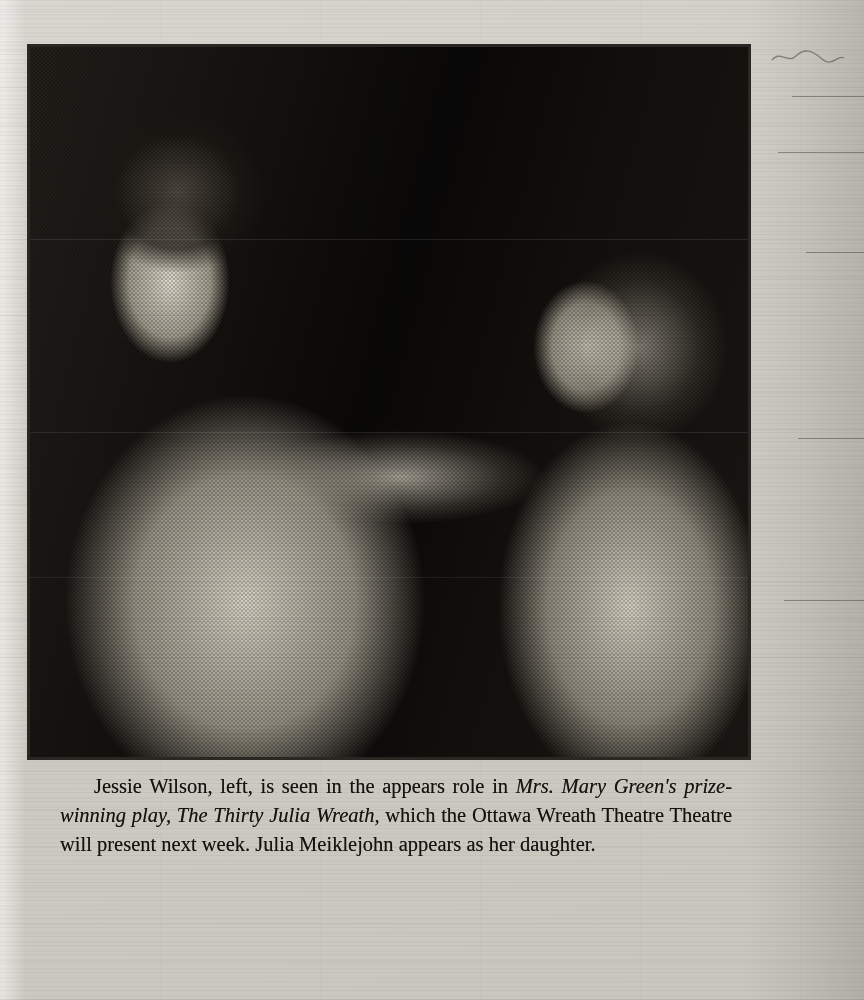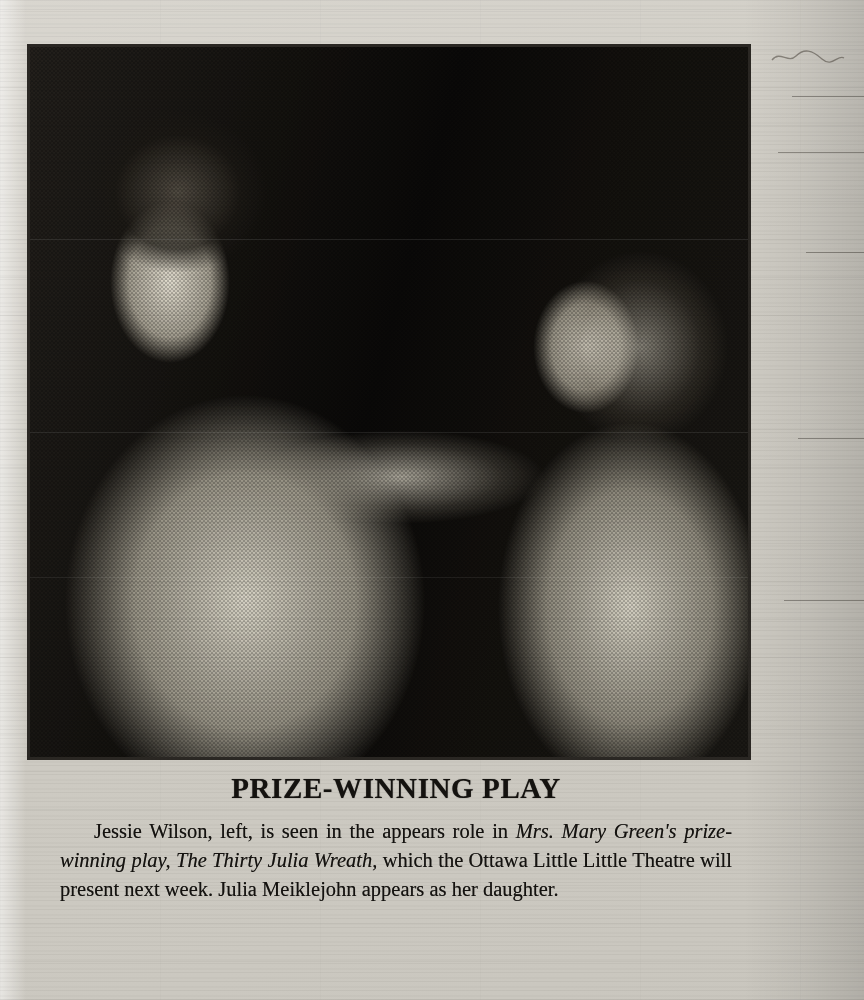--- a/index.html
+++ b/index.html
@@ -182,25 +182,24 @@
 
   <div id="corner-fold"></div>
 
   <div id="photo-wrap">
     <div id="photo"></div>
     <div id="halftone"></div>
     <div id="photo-scratches"></div>
   </div>
 
   <div id="caption-block">
-    <h1 id="headline">PRIZE-WINNING PLAY</h1>
     <p id="caption-body">
       <span class="lead">Jessie Wilson, left, is seen in the appears role</span>
       <span>in </span><i>Mrs. Mary Green's prize-winning play, The Thirty</i>
-      <i>Julia Wreath,</i><span> which the Ottawa Little Little</span>
+      <i>Julia Wreath,</i><span> which the Ottawa Wreath Theatre</span>
       <span>Theatre will present next week.  Julia Meiklejohn</span>
       <span>appears as her daughter.</span>
     </p>
   </div>
 
   <svg id="scribble" viewBox="0 0 76 18">
     <path d="M2 12 C10 2, 18 16, 26 8 S42 2, 52 11 S68 6, 74 10" fill="none" stroke="#4a443c" stroke-width="1.3"></path>
   </svg>
   <div class="edge-mark" style="right:0; top:96px; width:72px; height:1px;"></div>
   <div class="edge-mark" style="right:0; top:152px; width:86px; height:1px;"></div>

